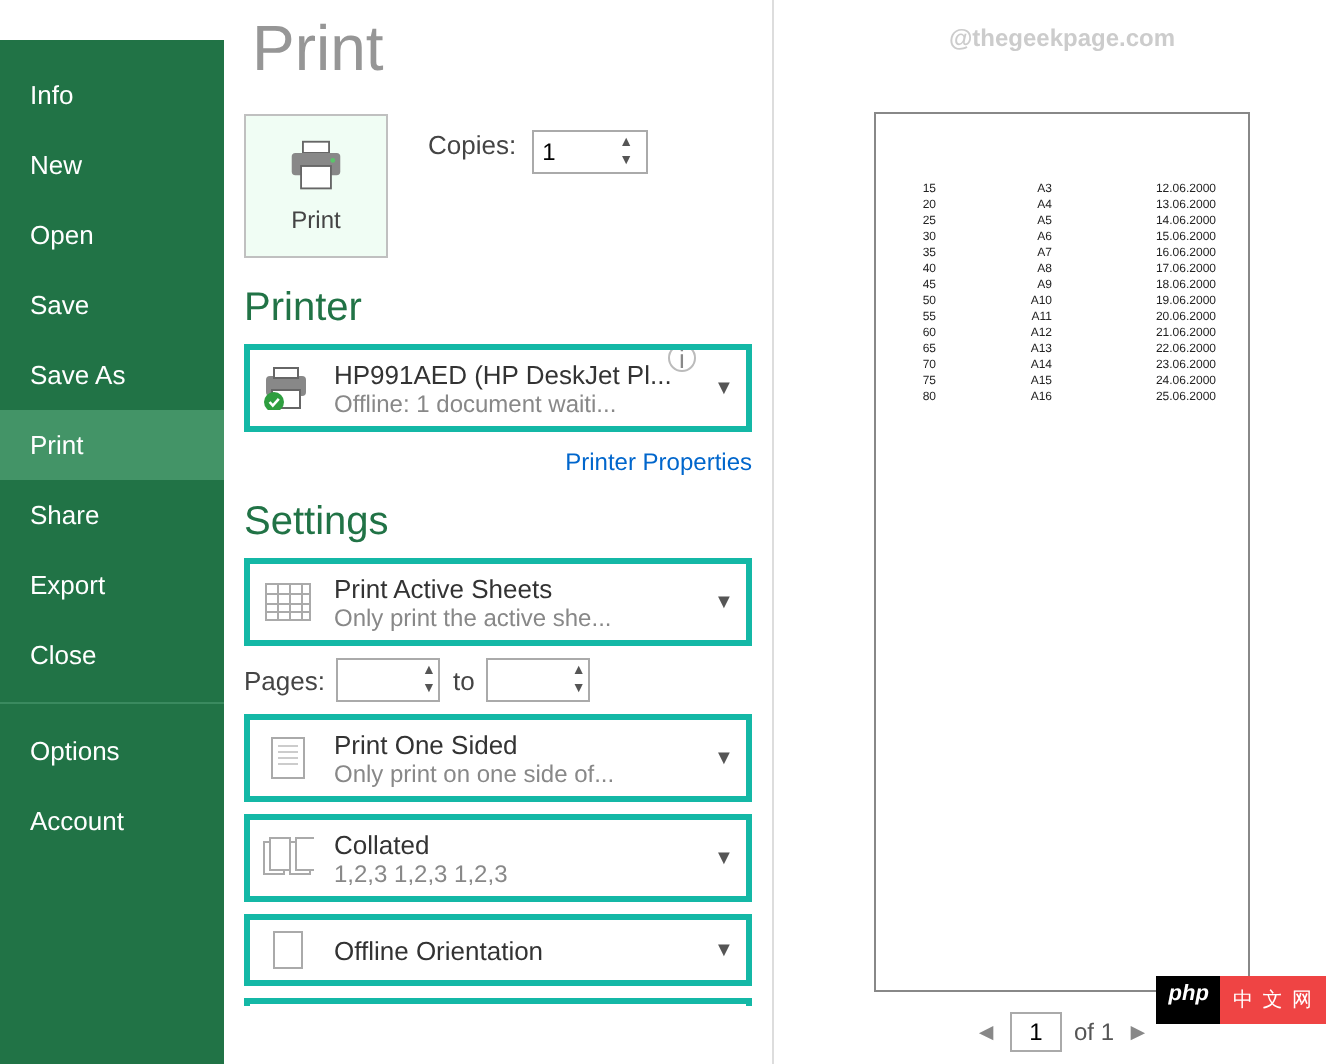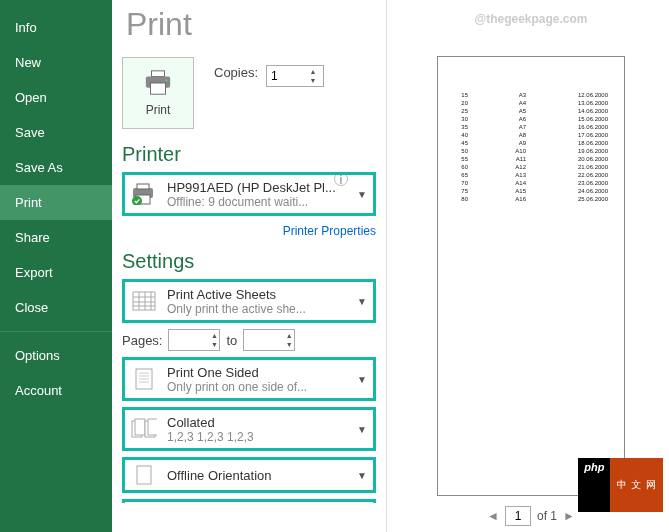--- a/index.html
+++ b/index.html
@@ -1,18 +1,18 @@
 <!DOCTYPE html>
 <html><head>
 <meta charset="utf-8">
 <style>
   * { box-sizing: border-box; margin: 0; padding: 0; font-family: "Segoe UI", Arial, sans-serif; }
   body { width: 669px; height: 532px; overflow: hidden; display: flex; background: #fff; }
   
-  .sidebar { width: 112px; background: #217346; color: #fff; padding-top: 10px; }
+  .sidebar { width: 112px; background: #217346; color: #fff; padding-top: 10px; margin-top: 20px; }
   .sidebar-item { padding: 10px 15px; font-size: 13px; cursor: pointer; }
   .sidebar-item.active { background: #439467; }
   .sidebar-sep { height: 1px; background: #3a8a5f; margin: 6px 0; }
   
   .main { flex: 1; display: flex; overflow: hidden; }
   
   .settings-col { width: 268px; padding: 0 0 0 10px; position: relative; }
   .page-title { font-size: 32px; color: #969696; font-weight: 300; padding: 6px 0 14px 4px; }
   
   .print-row { display: flex; align-items: flex-start; gap: 20px; margin-bottom: 12px; }
@@ -56,21 +56,21 @@
   .preview-row span:nth-child(1){width:14px;text-align:right;}
   .preview-row span:nth-child(2){width:22px;text-align:right;}
   .preview-row span:nth-child(3){width:46px;text-align:right;}
   
   .pager { position: absolute; bottom: 6px; left: 0; right: 0; display: flex; align-items: center; justify-content: center; gap:6px; font-size:12px; color:#555;}
   .pager .arrow { cursor:pointer; color:#888; }
   .pager input { width:26px; height:20px; border:1px solid #aaa; text-align:center; font-size:12px; }
   
   .badge-php { position:absolute; bottom:20px; right:6px; display:flex; }
   .badge-php .p { background:#000000; color:#fff; font-weight:bold; font-size:11px; padding:3px 6px; font-style:italic; }
-  .badge-php .c { background:#c2410c; color:#fff; font-size:10px; padding:20px 6px; letter-spacing:1px;}
+  .badge-php .c { background:#ef4444; color:#fff; font-size:10px; padding:5px 6px; letter-spacing:1px;}
 </style>
 </head>
 <body>
 
 <div class="sidebar">
   <div class="sidebar-item"><span>Info</span></div>
   <div class="sidebar-item"><span>New</span></div>
   <div class="sidebar-item"><span>Open</span></div>
   <div class="sidebar-item"><span>Save</span></div>
   <div class="sidebar-item"><span>Save As</span></div>
@@ -120,21 +120,21 @@
           <svg width="26" height="22" viewBox="0 0 26 22">
               <rect x="2" y="5" width="20" height="10" rx="2" fill="#888"></rect>
               <rect x="6" y="1" width="12" height="5" fill="#fff" stroke="#666"></rect>
               <rect x="5" y="12" width="14" height="9" fill="#fff" stroke="#666"></rect>
               <circle cx="6" cy="18" r="5" fill="#2e9e3f"></circle>
               <path d="M3.8 18 l1.6 1.8 l3 -3.4" stroke="#fff" stroke-width="1.3" fill="none"></path>
             </svg>
         </div>
         <div class="dd-text">
           <div class="dd-title">HP991AED (HP DeskJet Pl...</div>
-          <div class="dd-sub">Offline: 9 document waiti...</div>
+          <div class="dd-sub">Offline: 1 document waiti...</div>
         </div>
         <div class="dd-caret">▼</div>
       </div>
       <div class="link-right">Printer Properties</div>
 
       <div class="section-heading">Settings</div>
 
       <div class="dropdown">
         <div class="dd-icon">
           <svg width="24" height="20" viewBox="0 0 24 20">

